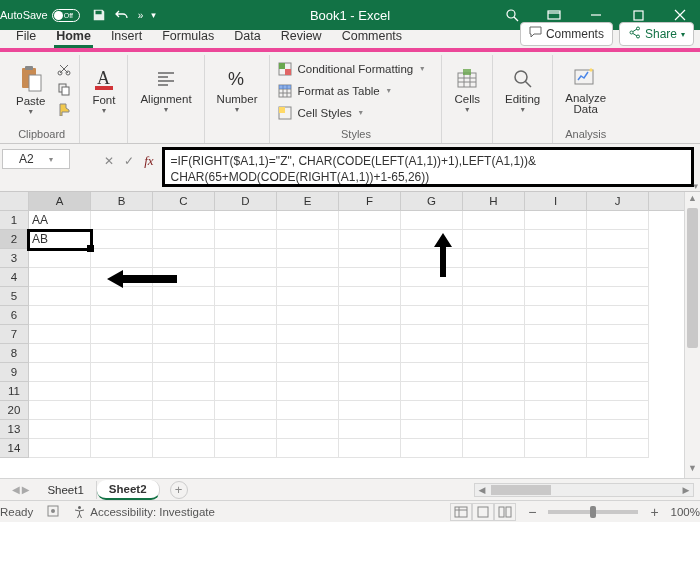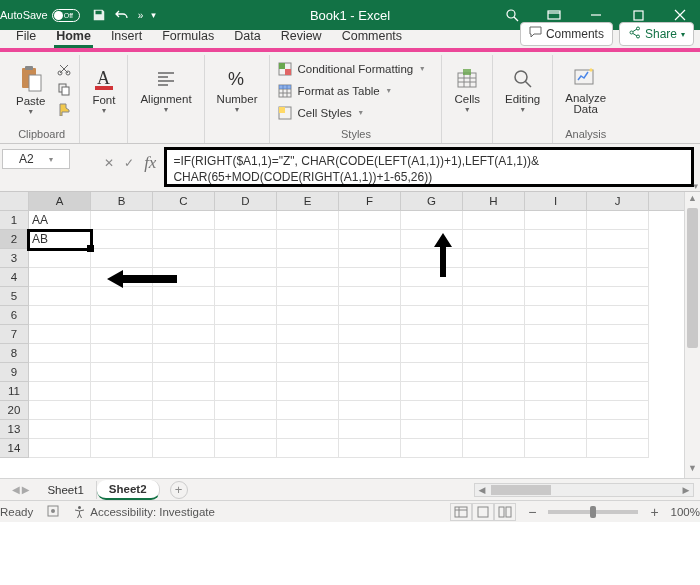--- a/index.html
+++ b/index.html
@@ -36,21 +36,21 @@
   .bigbtn .caret { font-size: 8px; color: #666; margin-top: -2px; }
   .paste-icon { width: 24px; height: 28px; }
   .sidebtns { display: flex; flex-direction: column; gap: 3px; margin-left: 2px; }
   .sidebtns svg { width: 14px; height: 14px; }
   .styles-list { display: flex; flex-direction: column; gap: 3px; font-size: 11.5px; width: 155px; }
   .styles-list .row { display: flex; align-items: center; gap: 5px; }
   .mini-icon { width: 14px; height: 14px; flex-shrink: 0; }
   .namebox { width: 68px; border: 1px solid #c5c5c5; background: #fff; padding: 2px 16px; font-size: 12px; margin: 0 0 0 2px; display: flex; align-items: center; justify-content: space-between; }
   .namebox .dd { font-size: 8px; color: #888; }
   .fbar-icons { display: flex; align-items: center; gap: 10px; padding: 0 8px; color: #888; }
-  .fbar-icons .fx { font-style: italic; font-family: serif; font-size: 17px; color: #737373; }
+  .fbar-icons .fx { font-style: italic; font-family: serif; font-size: 13px; color: #7f1d1d; }
   .fbox { flex: 1; border: 3px solid #000; background: #fff; padding: 3px 6px; font-size: 12px; line-height: 1.35; margin-right: 6px; position: relative; height: 40px; }
   .fbar-wrapper { background: #f3f2f1; display: flex; align-items: flex-start; padding: 3px 0 4px; border-bottom: 1px solid #c9c8c8; position: relative; }
   .fbar-left { width: 96px; flex-shrink: 0; }
   .expand-handle { position: absolute; right: 2px; bottom: 0; font-size: 9px; color: #888; }
   
   
   .arrow-up { position: absolute; left: 432px; top: 233px; z-index: 20; }
   .arrow-up svg { display: block; }
   .arrow-left { position: absolute; left: 107px; top: 269px; z-index: 20; }
   

